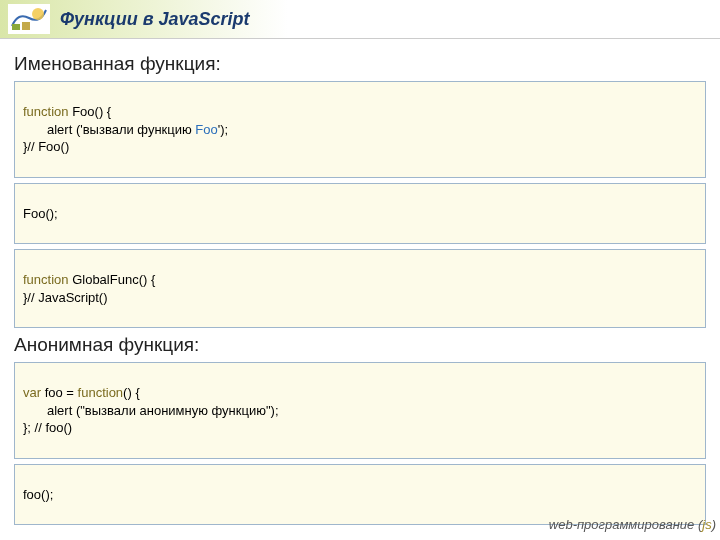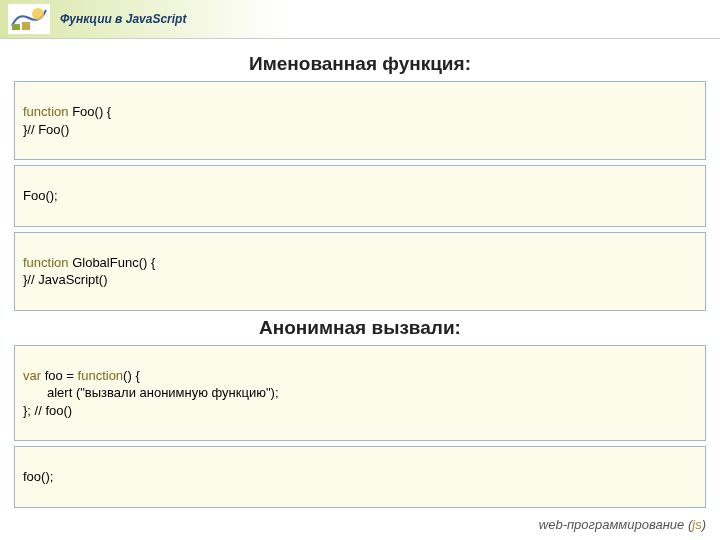--- a/index.html
+++ b/index.html
@@ -23,52 +23,51 @@
   }
   .logo {
     position: absolute;
     left: 8px;
     top: 4px;
     width: 42px;
     height: 30px;
   }
   .slide-title {
     font-family: Verdana, Arial, sans-serif;
-    font-size: 12px;
+    font-size: 18px;
     font-weight: bold;
     color: #1a3a6e;
     font-style: italic;
   }
   .content {
     padding: 8px 14px 0 14px;
   }
   .section-heading {
     font-size: 19px;
     color: #222;
     margin: 6px 0 6px 0;
-    font-weight: bold;
-    text-align: center;
+    font-weight: normal;
   }
   .code-box {
     background: #fdfbe9;
     border: 1px solid #9fb6cc;
     padding: 21px 8px;
     margin: 0 0 5px 0;
     font-family: Arial, sans-serif;
     font-size: 13px;
     line-height: 1.35;
   }
   .code-box .kw { color: #7a6b1f; }
   .code-box .hl { color: #2a6eba; }
   .code-line { white-space: pre; }
   .indent { padding-left: 24px; display: inline-block; }
   .footer {
     position: absolute;
     bottom: 8px;
-    right: 14px;
+    right: 4px;
     font-style: italic;
     font-size: 13px;
     color: #555;
   }
   .footer .js { color: #a08a2a; font-style: italic; }
 </style>
 </head>
 <body>
 
 <div class="header-bar">
@@ -81,34 +80,35 @@
   </svg>
   <div class="slide-title">Функции в JavaScript</div>
 </div>
 
 <div class="content">
 
   <div class="section-heading">Именованная функция:</div>
 
   <div class="code-box">
     <div class="code-line"><span class="kw">function</span><span> Foo() {</span></div>
+    <div class="code-line"><span class="indent"></span><span>alert ('вызвали функцию </span><span class="hl">Foo</span><span>');</span></div>
     <div class="code-line">}// Foo()</div>
   </div>
 
   <div class="code-box">
     <div class="code-line">Foo();</div>
   </div>
 
 
   <div class="code-box">
     <div class="code-line"><span class="kw">function</span><span> GlobalFunc() {</span></div>
     <div class="code-line">}// JavaScript()</div>
   </div>
 
-  <div class="section-heading">Анонимная вызвали:</div>
+  <div class="section-heading">Анонимная функция:</div>
 
   <div class="code-box">
     <div class="code-line"><span class="kw">var </span><span>foo = </span><span class="kw">function</span><span>() {</span></div>
     <div class="code-line"><span class="indent"></span><span>alert ("вызвали анонимную функцию");</span></div>
     <div class="code-line">}; // foo()</div>
   </div>
 
   <div class="code-box">
     <div class="code-line">foo();</div>
   </div>

